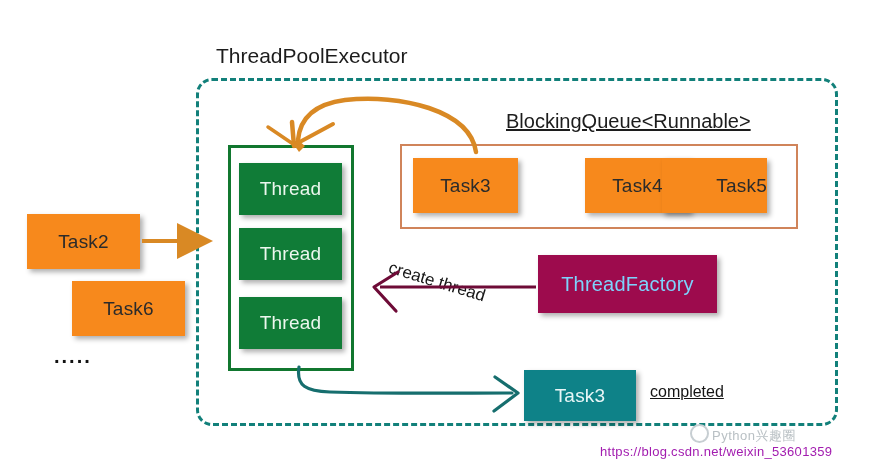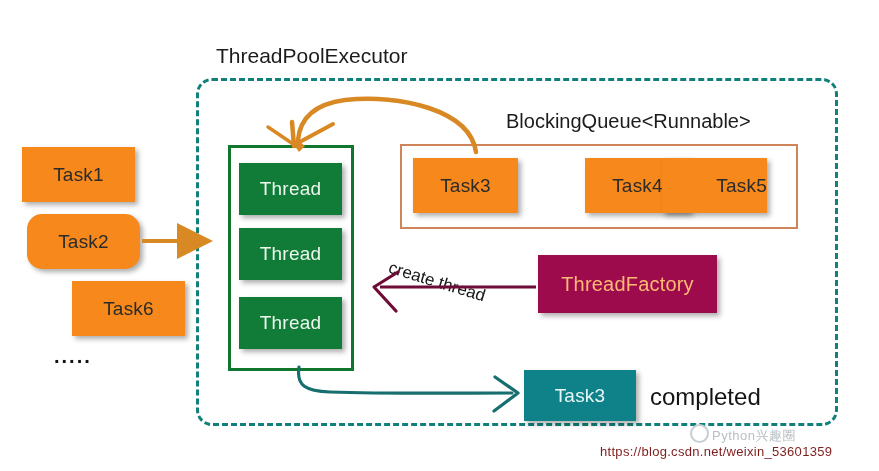--- a/index.html
+++ b/index.html
@@ -28,21 +28,21 @@
     justify-content: center;
     color: #1b1b1b;
     font-size: 19px;
     letter-spacing: .2px;
     box-shadow: 3px 3px 5px rgba(0,0,0,.32);
     white-space: nowrap;
   }
   .chip.orange { background: #F7891C; color: #2b2b2b; }
   .chip.green  { background: #107C37; color: #ecf7ee; justify-content: center; }
   .chip.teal   { background: #0E8288; color: #e8f6f7; }
-  .chip.magenta{ background: #9D0B4D; color: #fdba74; text-align: center; }
+  .chip.magenta{ background: #9D0B4D; color: #7dd3fc; text-align: center; }
 
   
   #tpe-container {
     border: 3px dashed #12807A;
     border-radius: 16px;
     background: transparent;
   }
   #tpe-title {
     font-size: 21px;
     color: #1c1c1c;
@@ -57,27 +57,29 @@
 
   
   #queue-frame {
     border: 2px solid #D0845A;
     background: #ffffff;
   }
   #queue-title {
     font-size: 20px;
     color: #1c1c1c;
     white-space: nowrap;
+    text-decoration: underline;
   }
 
   
   .plain-label {
-    font-size: 24px;
+    font-size: 16px;
     color: #141414;
     white-space: nowrap;
+    text-decoration: underline;
   }
   #ellipsis {
     font-size: 20px;
     color: #111;
     letter-spacing: 2px;
     font-weight: bold;
   }
 
   
   #create-thread-label {
@@ -98,21 +100,21 @@
 
   
   #wm-logo {
     font-size: 13px;
     color: #b9c0c4;
     white-space: nowrap;
     letter-spacing: .5px;
   }
   #wm-url {
     font-size: 13px;
-    color: #7f1d1d;
+    color: #a21caf;
     white-space: nowrap;
     letter-spacing: .3px;
   }
   #wm-mark {
     width: 15px; height: 15px;
     border-radius: 50%;
     border: 2px solid #c7ced2;
     display: inline-block;
     vertical-align: -3px;
     margin-right: 3px;
@@ -120,25 +122,22 @@
 </style>
 </head>
 <body>
 
 <div id="canvas">
 
   <div class="abs" id="tpe-title" style="left:216px; top:44px;">ThreadPoolExecutor</div>
 
   <div class="abs" id="tpe-container" style="left:196px; top:78px; width:642px; height:348px;"></div>
 
-  <div class="abs chip orange" style="left:22px; top:147px; width:113px; height:55px;">
-    <span>Task1</span>
-  </div>
-
-  <div class="abs chip orange" style="left:27px; top:214px; width:113px; height:55px;border-radius:15px;">
+
+  <div class="abs chip orange" style="left:27px; top:214px; width:113px; height:55px;">
     <span>Task2</span>
   </div>
 
   <div class="abs chip orange" style="left:24px; top:281px; width:113px; height:55px;margin-left:48px;">
     <span>Task6</span>
   </div>
 
   <div class="abs" id="ellipsis" style="left:54px; top:345px;">.....</div>
 
   <div class="abs" id="pool-frame" style="left:228px; top:145px; width:126px; height:226px;"></div>

